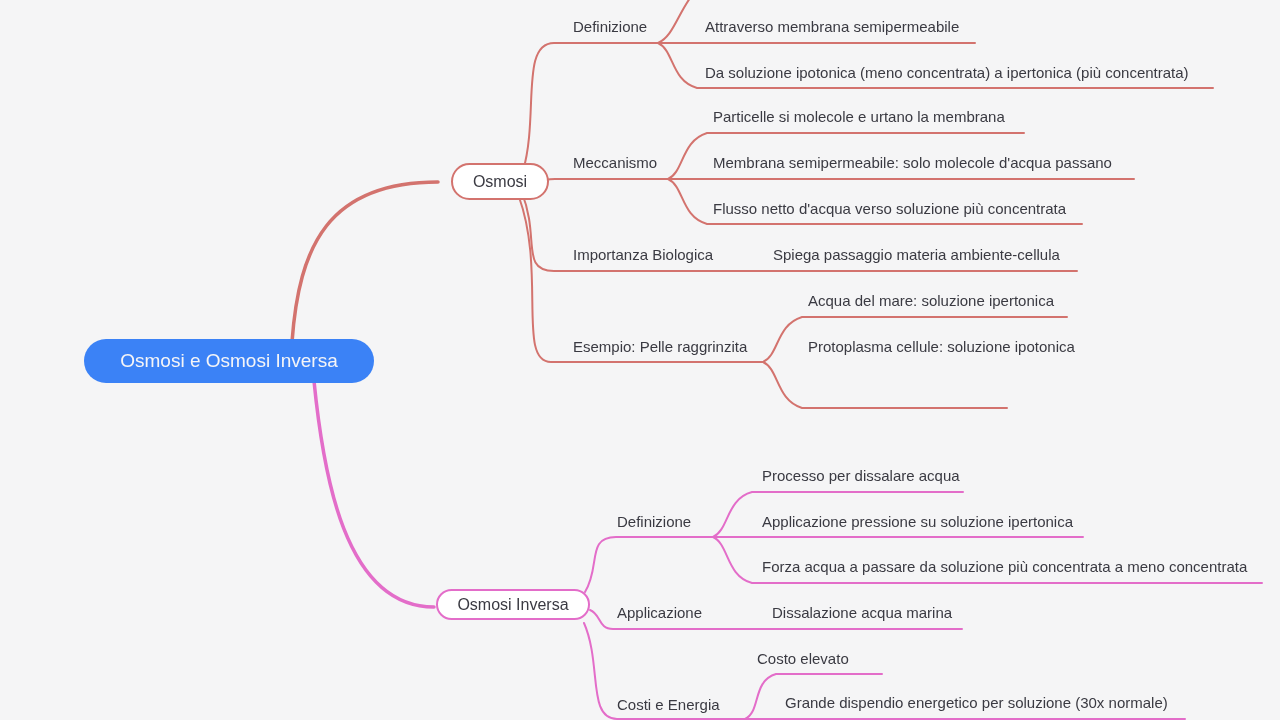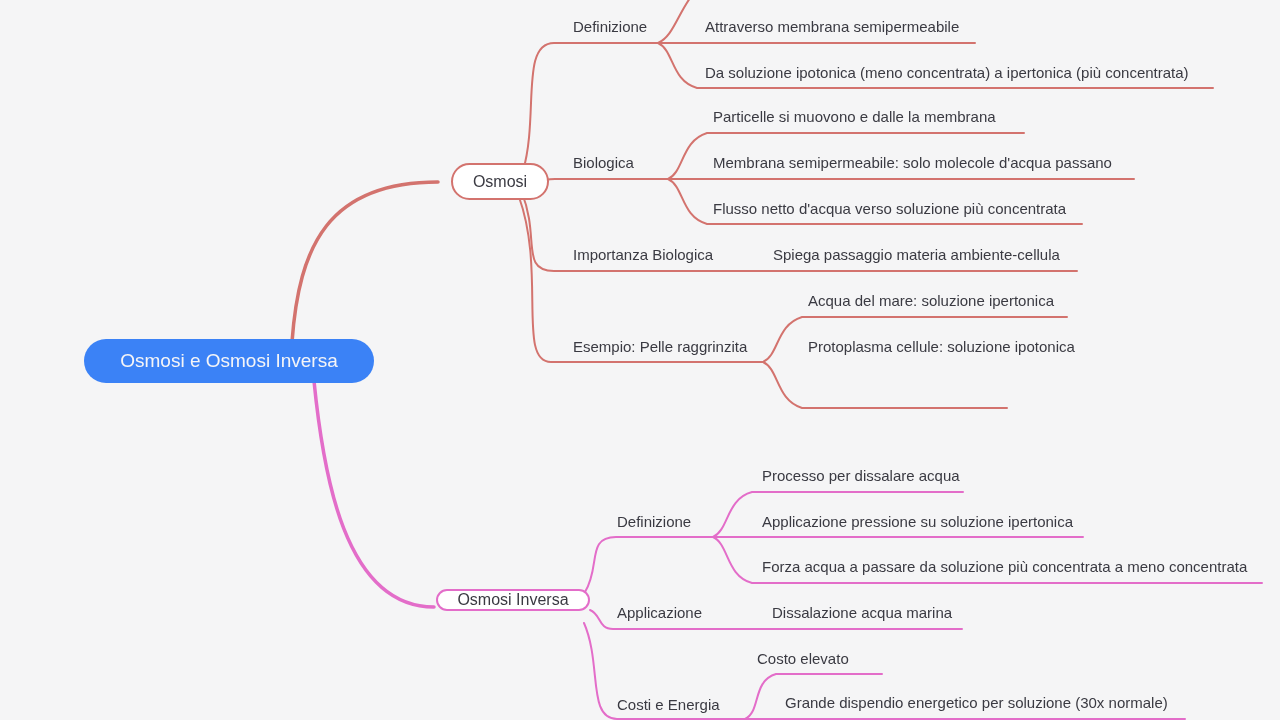--- a/index.html
+++ b/index.html
@@ -57,28 +57,28 @@
       <path d="M 590 610 C 601 614 598 629 613 629 L 962 629"></path>
       <path d="M 584 623 C 602 664 587 719 617 719 L 1185 719"></path>
       <path d="M 745 719 C 761 712 752 681 776 674 L 882 674"></path>
     </g>
   </svg>
 
   <div class="rootpill" style="left:84px;top:339px;width:290px;height:44px;">Osmosi e Osmosi Inversa</div>
 
   <div class="pill osmosi" style="left:451px;top:163px;width:98px;height:37px;">Osmosi</div>
 
-  <div class="pill inversa" style="left:436px;top:589px;width:154px;height:22px;">Osmosi Inversa</div>
+  <div class="pill inversa" style="left:436px;top:589px;width:154px;height:31px;">Osmosi Inversa</div>
 
   <div class="row" style="left:573px;top:16px;">Definizione</div>
   <div class="row" style="left:705px;top:62px;">Da soluzione ipotonica (meno concentrata) a ipertonica (più concentrata)</div>
   <div class="row" style="left:705px;top:16px;">Attraverso membrana semipermeabile</div>
 
-  <div class="row" style="left:573px;top:152px;">Biologica</div>
-  <div class="row" style="left:713px;top:106px;">Particelle si muovono e dalle la membrana</div>
+  <div class="row" style="left:573px;top:152px;">Meccanismo</div>
+  <div class="row" style="left:713px;top:106px;">Particelle si molecole e urtano la membrana</div>
   <div class="row" style="left:713px;top:152px;">Membrana semipermeabile: solo molecole d'acqua passano</div>
   <div class="row" style="left:713px;top:198px;">Flusso netto d'acqua verso soluzione più concentrata</div>
 
   <div class="row" style="left:573px;top:244px;">Importanza Biologica</div>
   <div class="row" style="left:773px;top:244px;">Spiega passaggio materia ambiente-cellula</div>
 
   <div class="row" style="left:573px;top:336px;">Esempio: Pelle raggrinzita</div>
   <div class="row" style="left:808px;top:290px;">Acqua del mare: soluzione ipertonica</div>
   <div class="row" style="left:808px;top:336px;">Protoplasma cellule: soluzione ipotonica</div>
 

